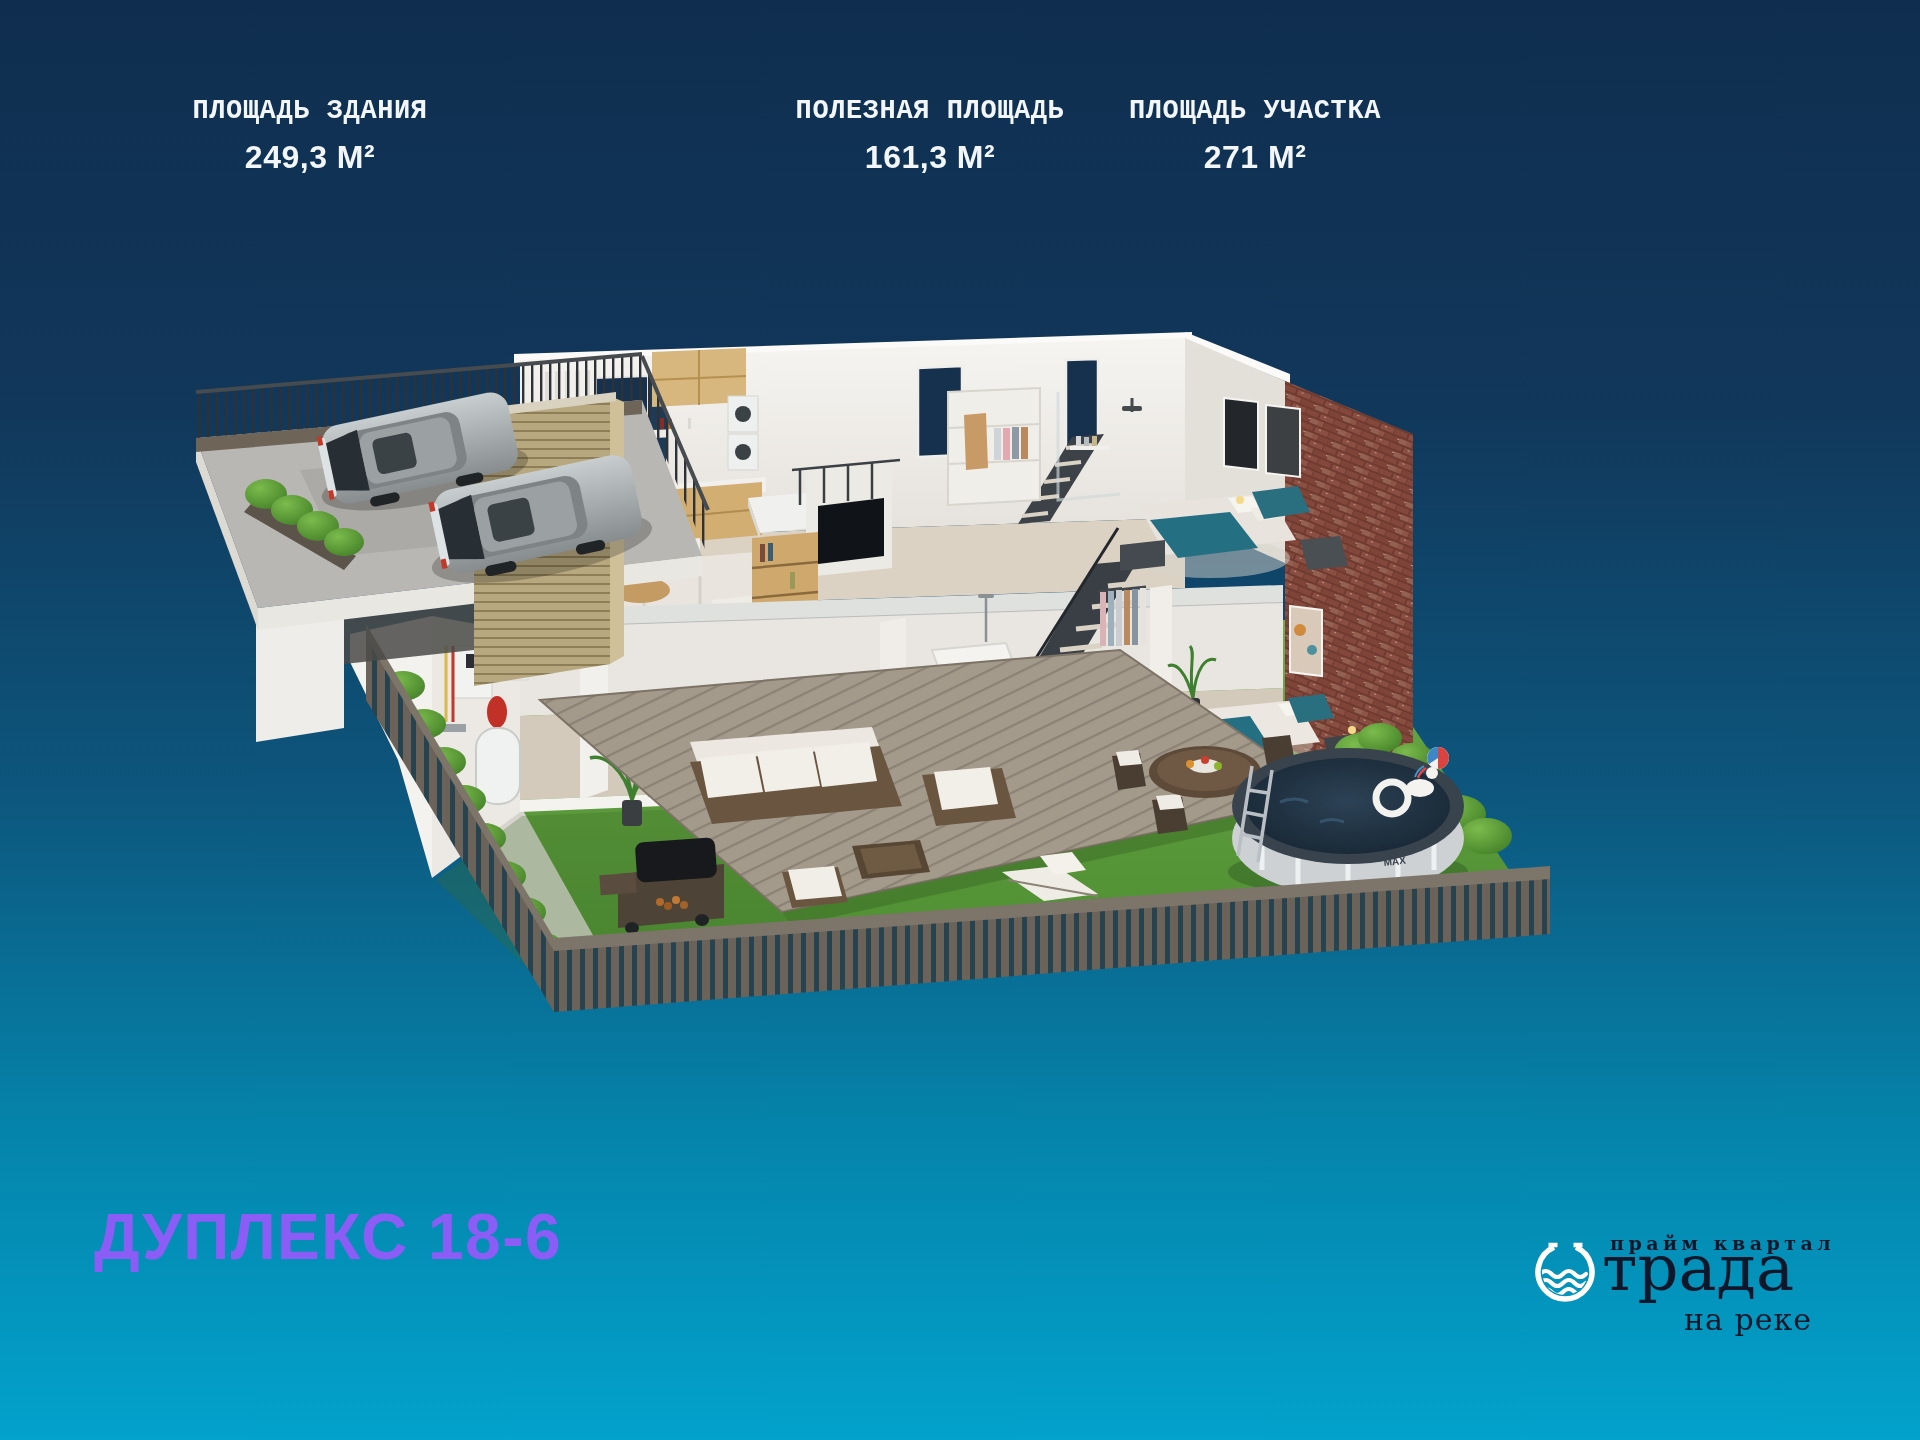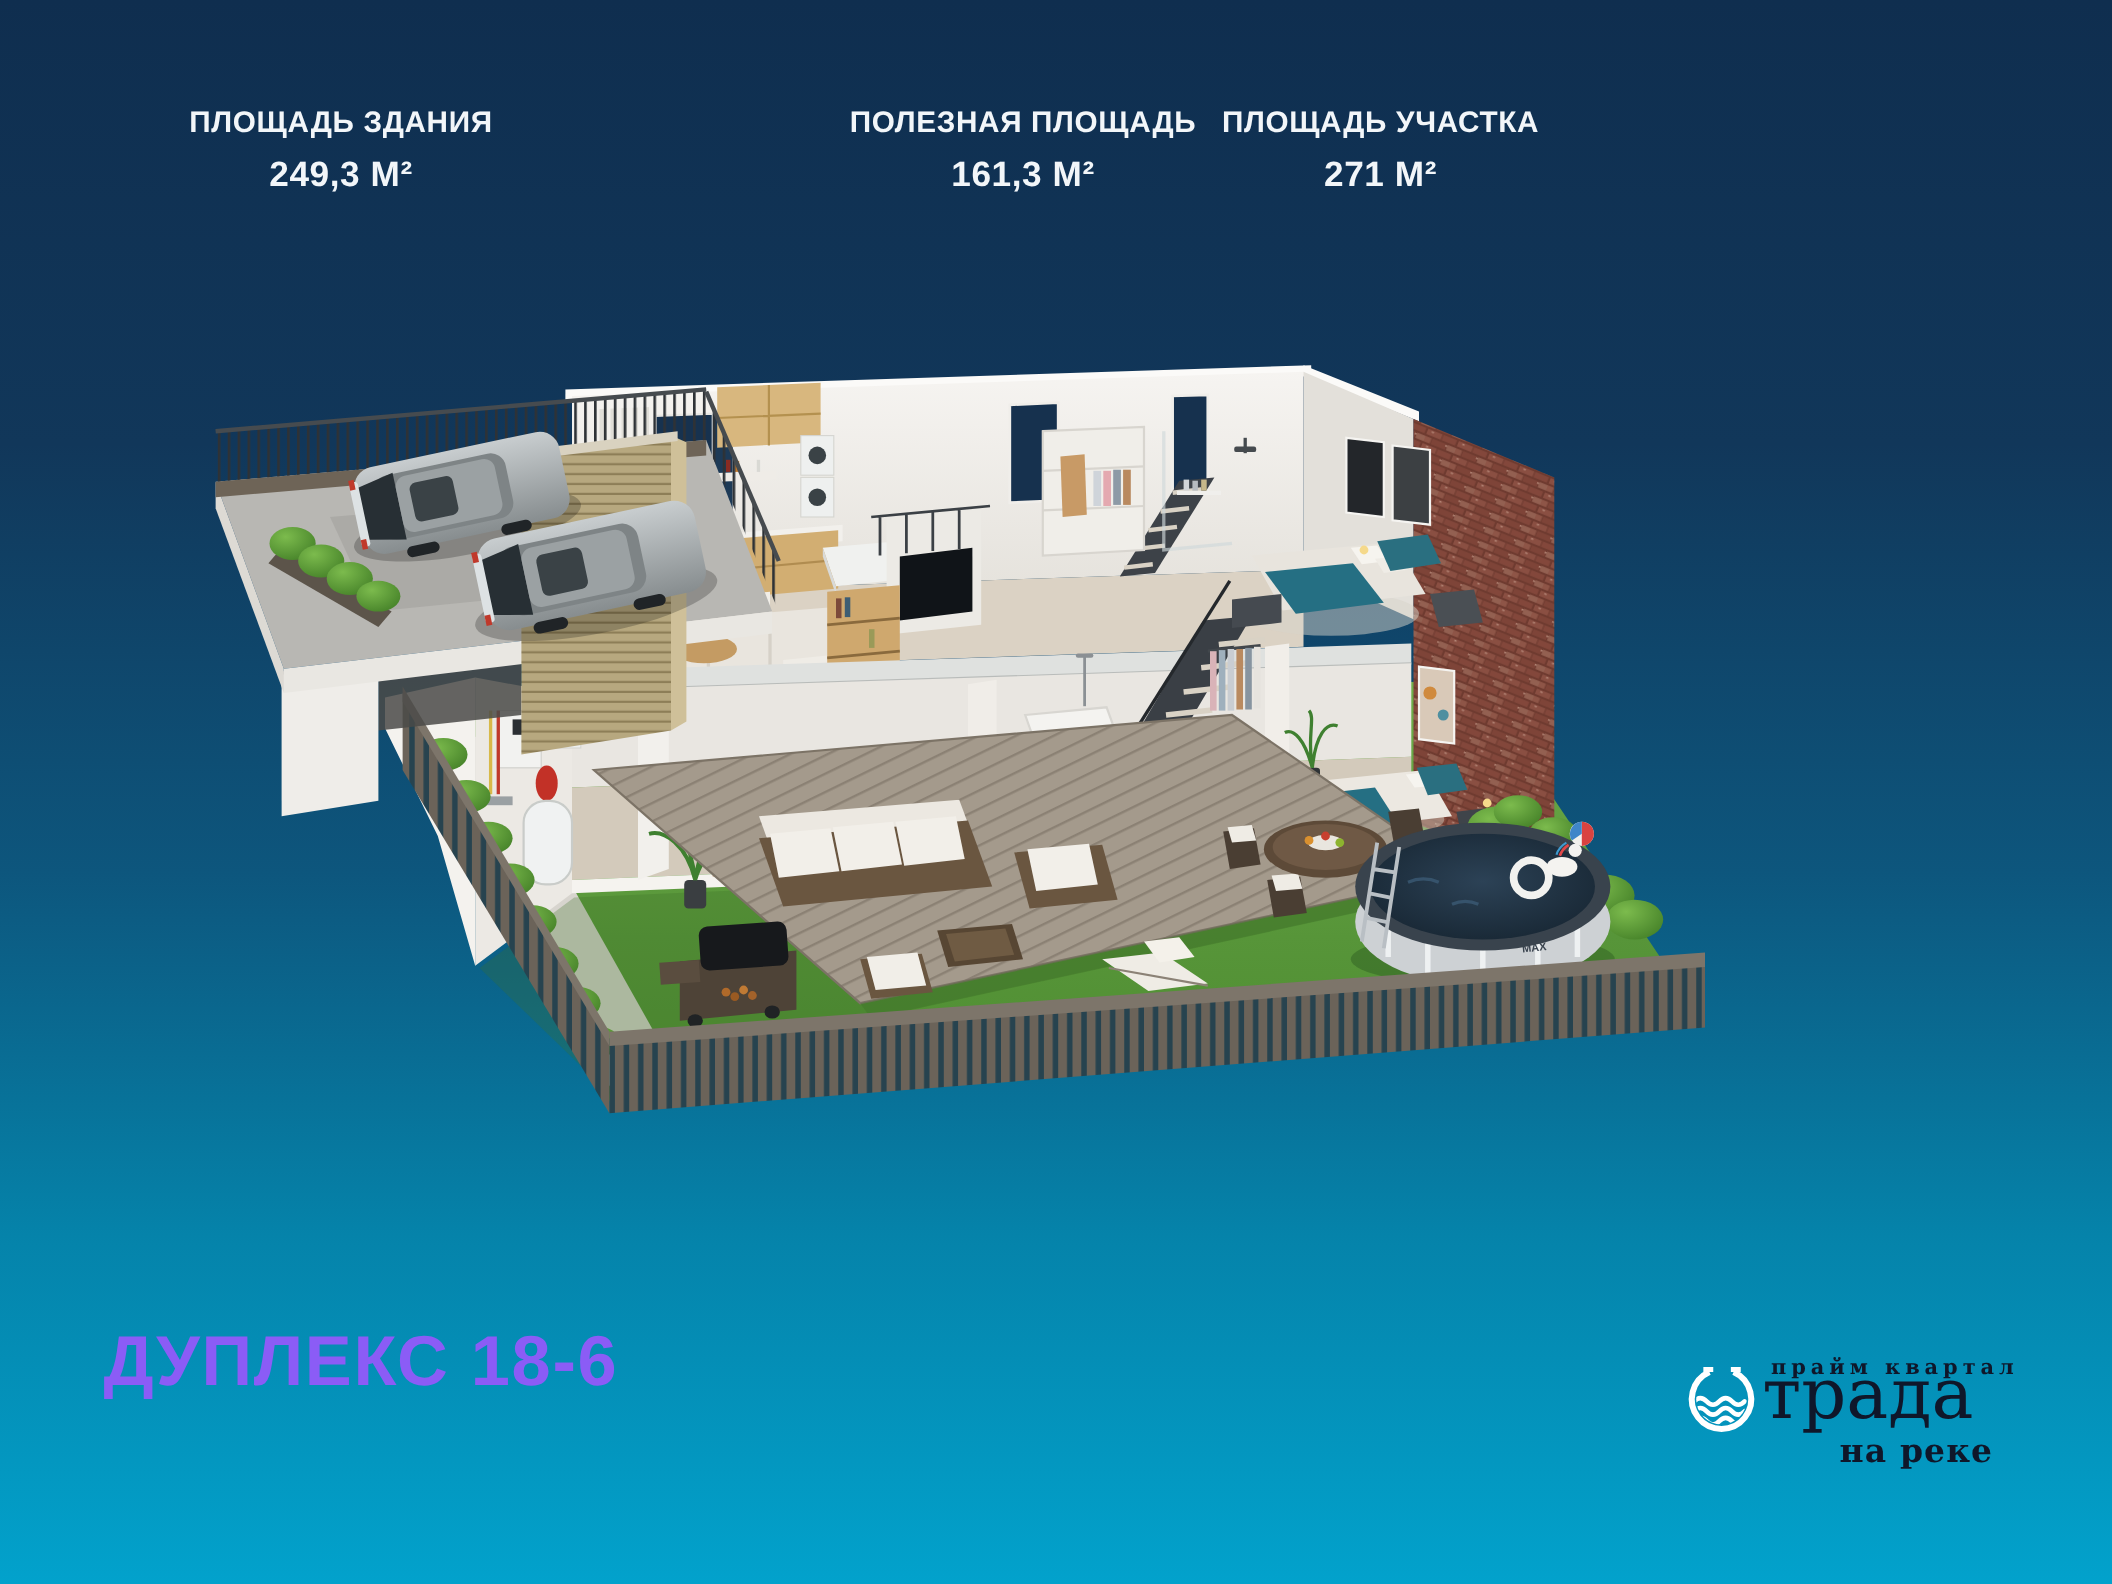--- a/index.html
+++ b/index.html
@@ -3,27 +3,27 @@
 <meta charset="utf-8">
 <style>
   html,body{margin:0;padding:0;}
   body{
     width:1920px;height:1440px;overflow:hidden;position:relative;
     background:linear-gradient(180deg,#0f2e4f 0%,#11375a 28%,#0d567d 55%,#0583aa 78%,#02a2cc 100%);
     font-family:"Liberation Sans", sans-serif;
   }
   .stats{position:absolute;top:0;left:0;width:1920px;height:200px;}
   .stat{position:absolute;top:96px;transform:translateX(-50%);text-align:center;color:#f2f6f9;white-space:nowrap;}
-  .stat .lbl{display:block;font-size:27px;font-weight:bold;letter-spacing:.6px;}
+  .stat .lbl{display:block;font-size:27px;font-weight:bold;letter-spacing:.6px;font-family:Liberation Mono, monospace;}
   .stat .val{display:block;margin-top:13px;font-size:32px;font-weight:bold;letter-spacing:.5px;}
   .poster-title{position:absolute;left:94px;top:1200px;font-size:64px;font-weight:bold;color:#8b5cf6;letter-spacing:1.5px;white-space:nowrap;}
   .logo{position:absolute;left:1530px;top:1222px;width:300px;height:120px;color:#0f172a;font-family:"DejaVu Serif", serif;}
   .logo .tagline{position:absolute;left:80px;top:10px;font-size:19px;font-weight:bold;letter-spacing:4.5px;white-space:nowrap;}
   .logo .brand{position:absolute;left:72px;top:14px;font-size:64px;font-weight:normal;line-height:1;white-space:nowrap;}
-  .logo .subtitle{position:absolute;left:70px;top:80px;width:212px;text-align:right;font-size:30px;font-weight:bold;letter-spacing:1px;white-space:nowrap;}
+  .logo .subtitle{position:absolute;left:70px;top:80px;width:212px;text-align:right;font-size:30px;font-weight:normal;letter-spacing:1px;white-space:nowrap;}
   .logo .icon{position:absolute;left:0;top:14px;}
   svg{display:block;}
   #scene{position:absolute;inset:0;}
 </style>
 </head>
 <body>
 
 <svg id="scene" viewBox="0 0 1920 1440" aria-hidden="true">
   <defs>
     <linearGradient id="wallGrad" x1="0" y1="0" x2="0" y2="1">

